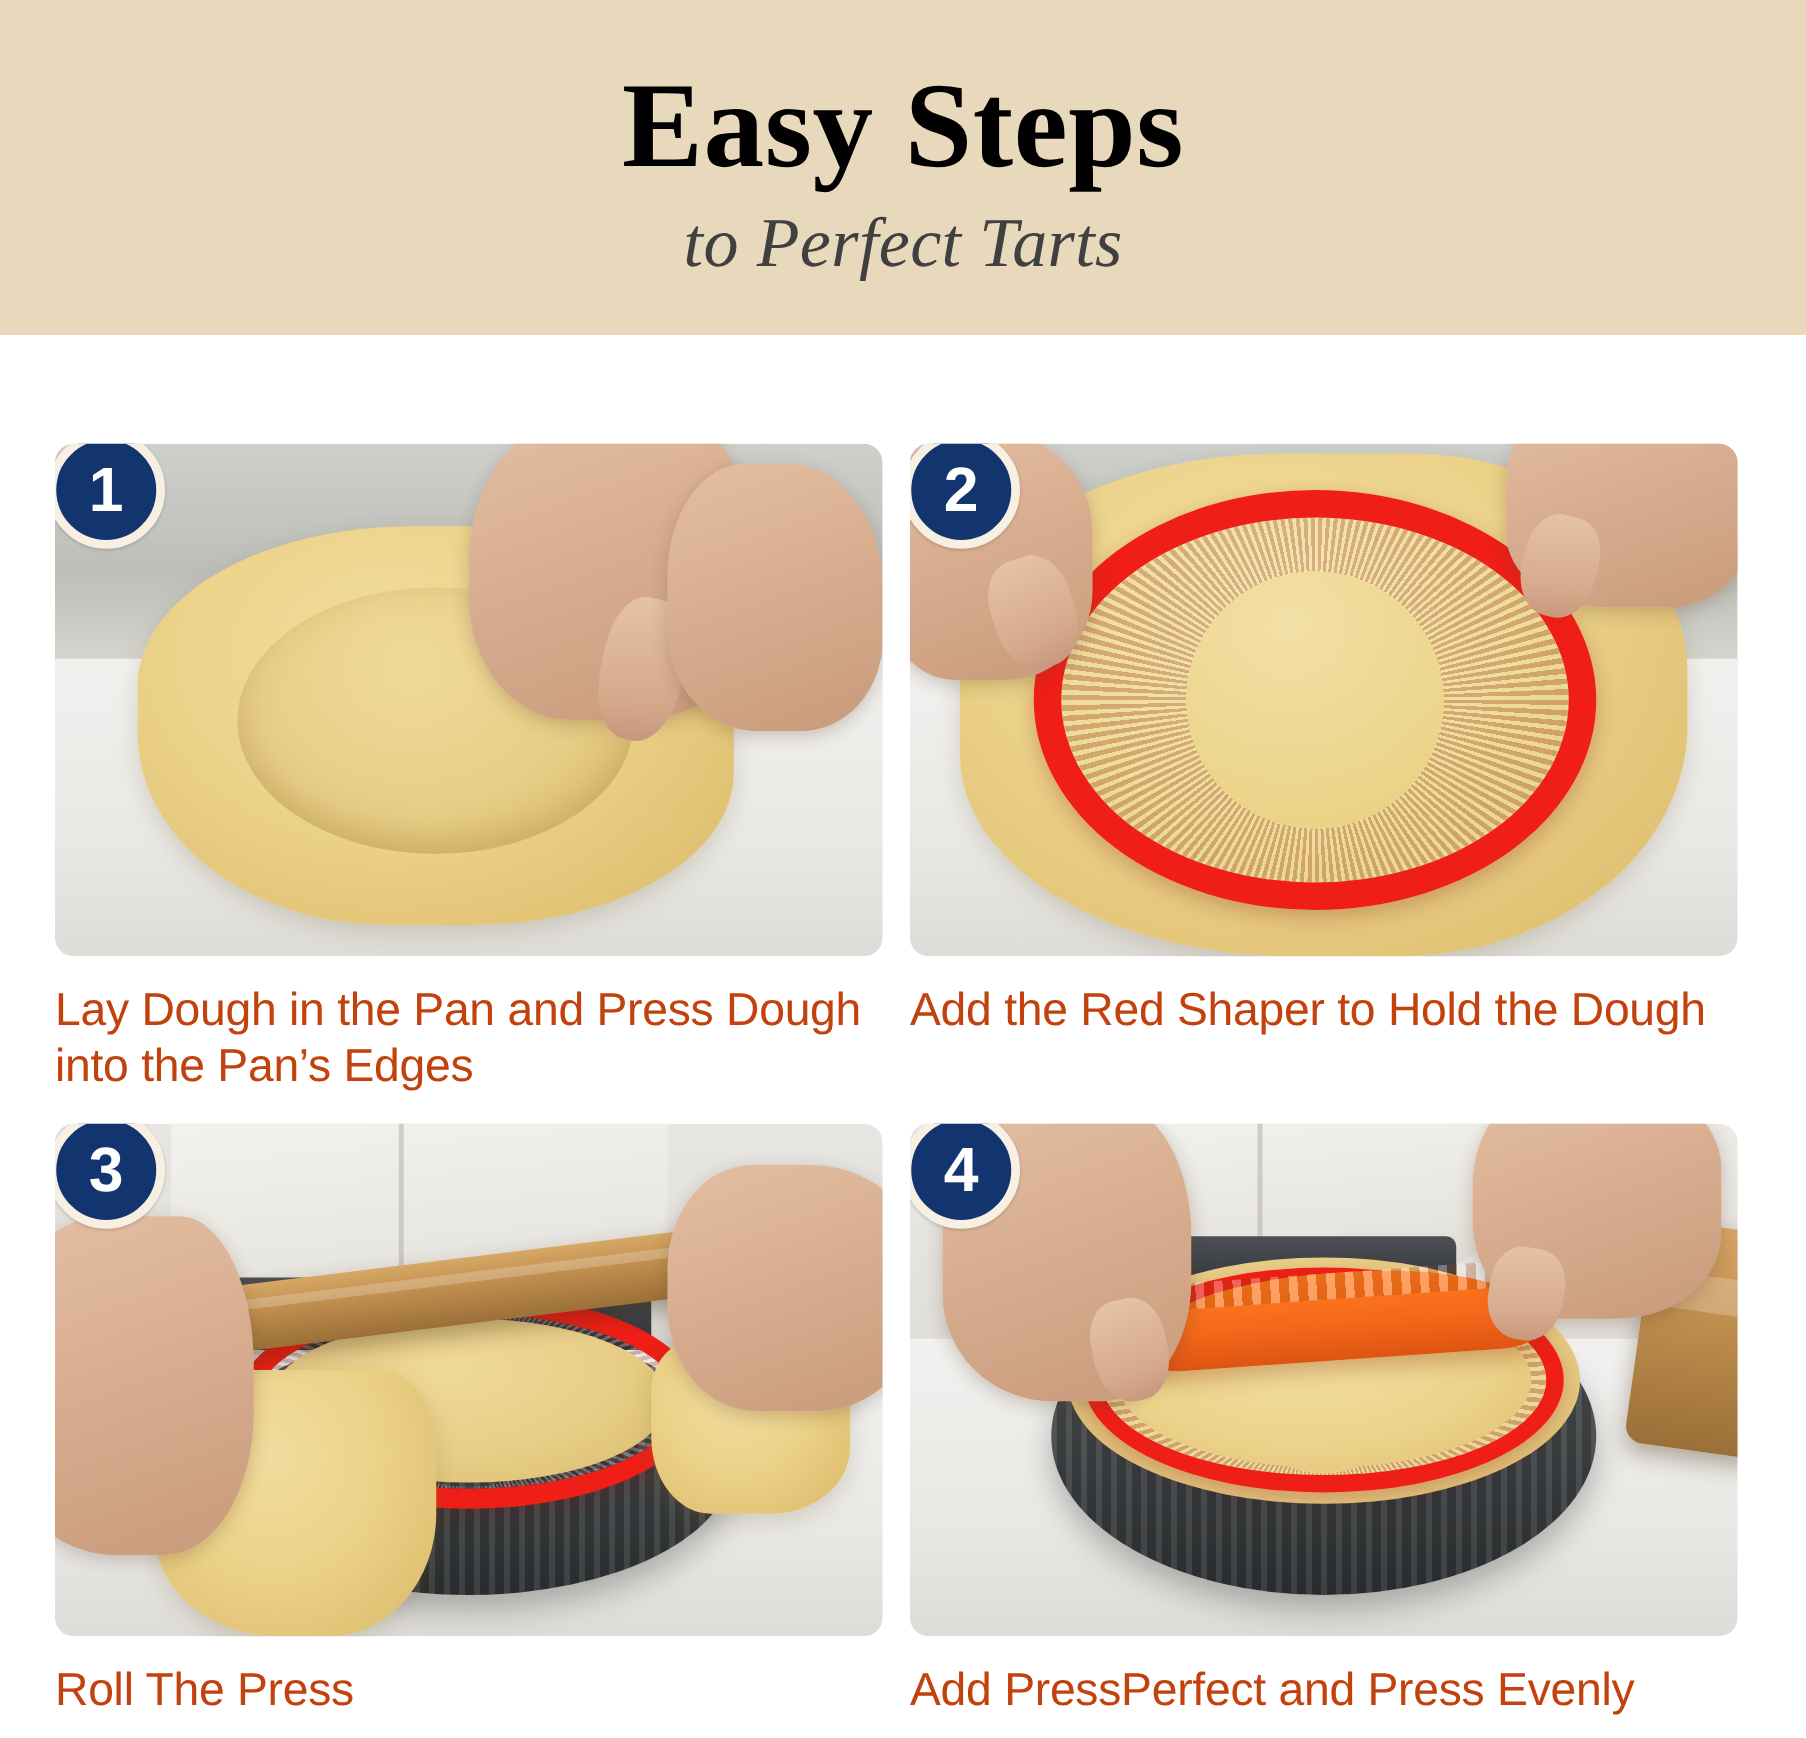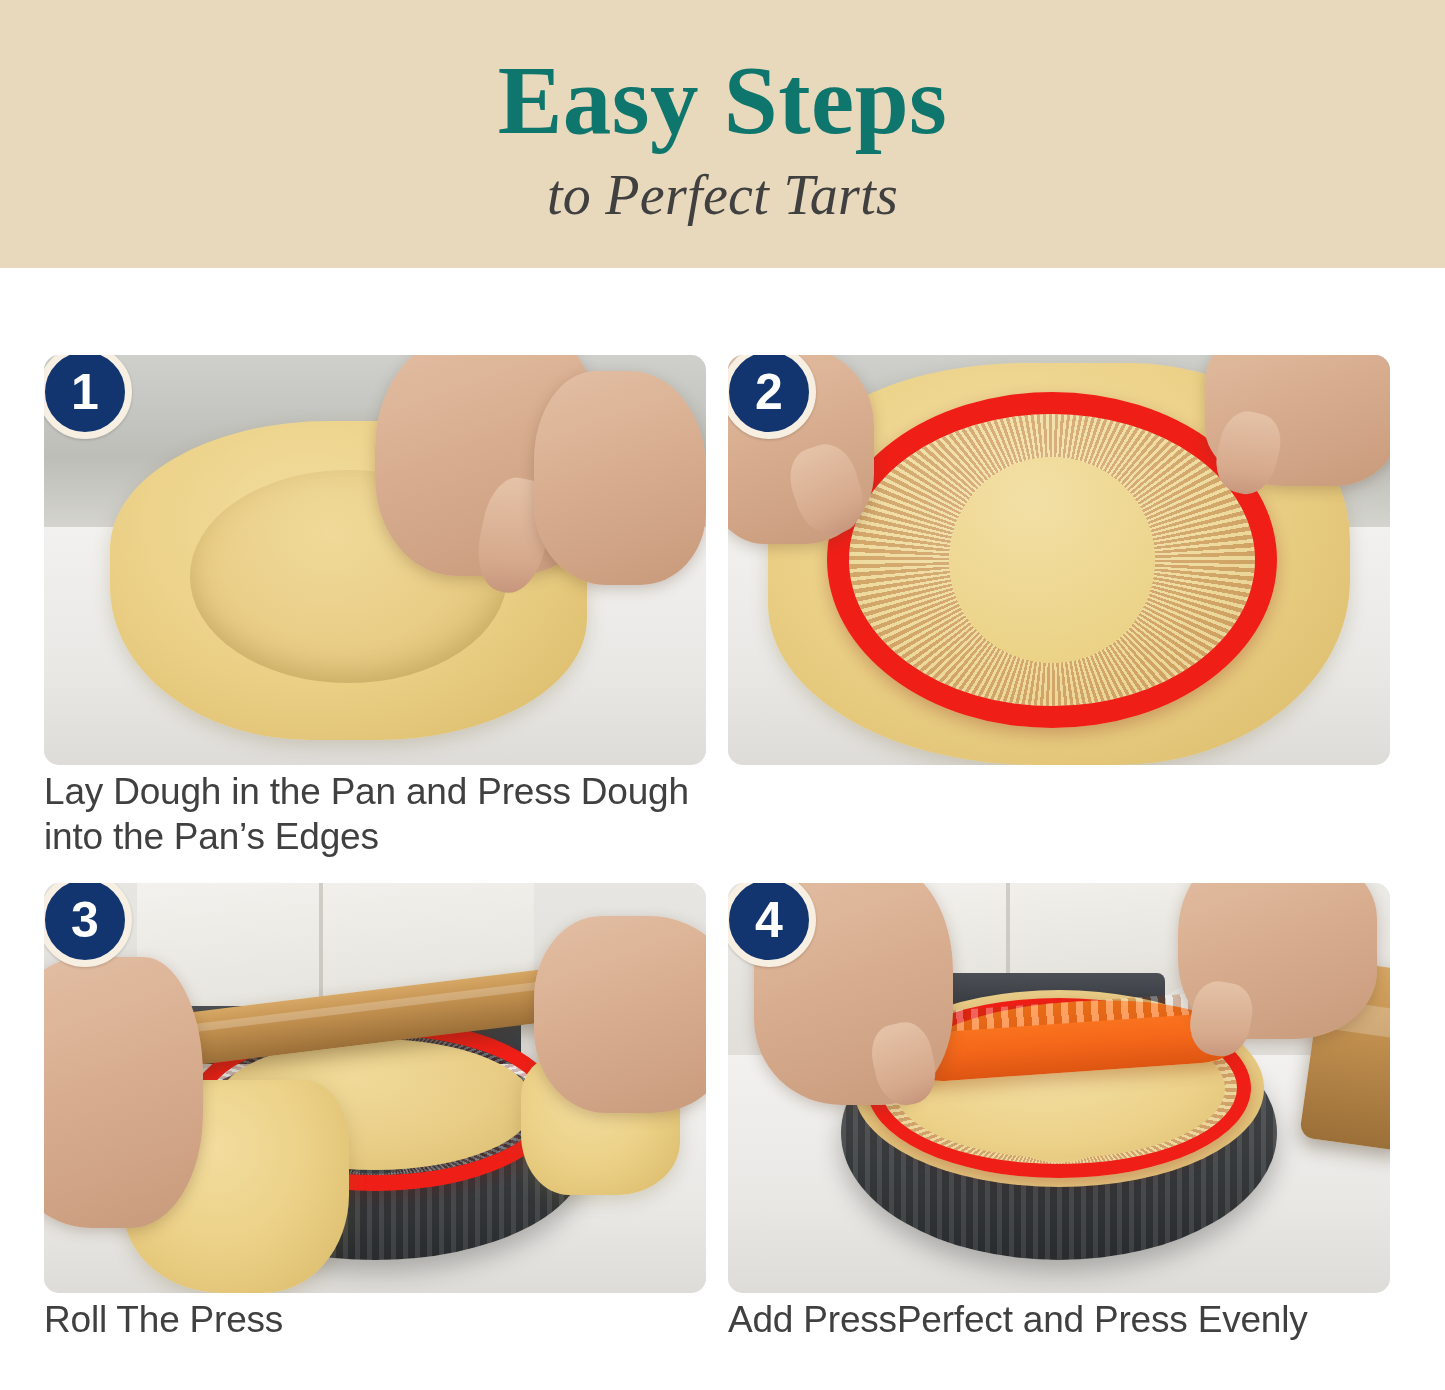--- a/index.html
+++ b/index.html
@@ -15,21 +15,21 @@
   #header-band{
     position:absolute;left:0;top:0;width:1445px;height:268px;
     background:#e8d8bc;
     display:flex;flex-direction:column;align-items:center;justify-content:center;
   }
   #title-main{
     font-family:"Liberation Serif", serif;
     font-weight:bold;
     font-size:97px;
     line-height:1.0;
-    color:#0f766e;
+    color:#000000;
     letter-spacing:0.5px;
     margin-top:6px;
   }
   #title-sub{
     font-family:"Liberation Serif", serif;
     font-style:italic;
     font-size:56px;
     line-height:1.0;
     color:#404040;
     margin-top:18px;
@@ -51,26 +51,26 @@
 
   .photo{
     position:relative;
     width:662px;height:410px;
     border-radius:15px;
     overflow:hidden;
     background:#efeeec;
   }
 
   .caption{
-    margin-top:4px;
+    margin-top:20px;
     font-family:"Liberation Sans", sans-serif;
     font-weight:300;
     font-size:37px;
     line-height:1.22;
-    color:#404040;
+    color:#c2410c;
     letter-spacing:-0.2px;
     max-width:645px;
   }
 
   
   .badge{
     position:absolute;
     left:-6px;top:-10px;
     width:94px;height:94px;
     border-radius:50%;
@@ -244,20 +244,21 @@
 
         <div class="hand" style="left:-4%;top:-2%;width:26%;height:48%;
                     border-radius:38% 44% 40% 36% / 44% 40% 36% 42%;"></div>
         <div class="finger" style="left:10%;top:22%;width:10%;height:22%;transform:rotate(-18deg);"></div>
         <div class="hand" style="left:72%;top:-10%;width:30%;height:42%;
                     border-radius:44% 36% 34% 40% / 40% 46% 40% 34%;"></div>
         <div class="finger" style="left:74%;top:14%;width:9%;height:20%;transform:rotate(14deg);"></div>
       </div>
       <div class="badge">2</div>
     </div>
+    <div class="caption">Add the Red Shaper to Hold the Dough</div>
   </div>
 
   <div class="step-card">
     <div class="photo">
       <div class="scene">
         <div class="backdrop-wall" style="background:linear-gradient(180deg,#e7e6e2 0%,#dddcd7 100%);"></div>
         <div class="shirt"></div>
         <div class="apron"></div>
         <div class="worktop" style="height:52%;"></div>
 

